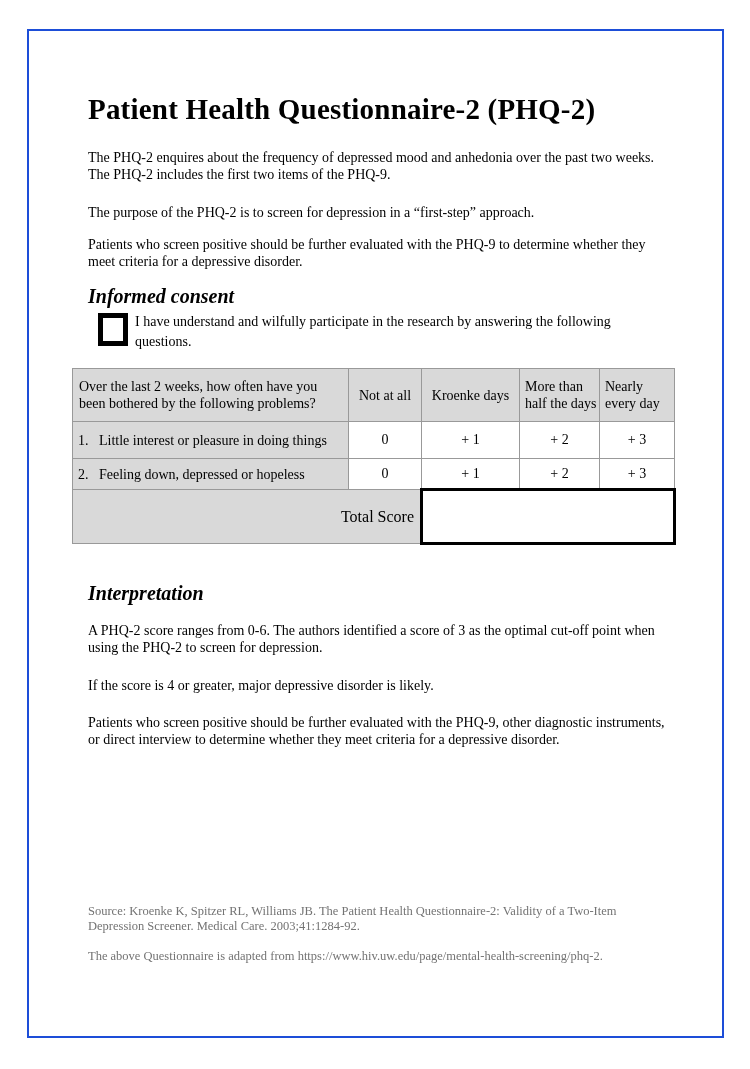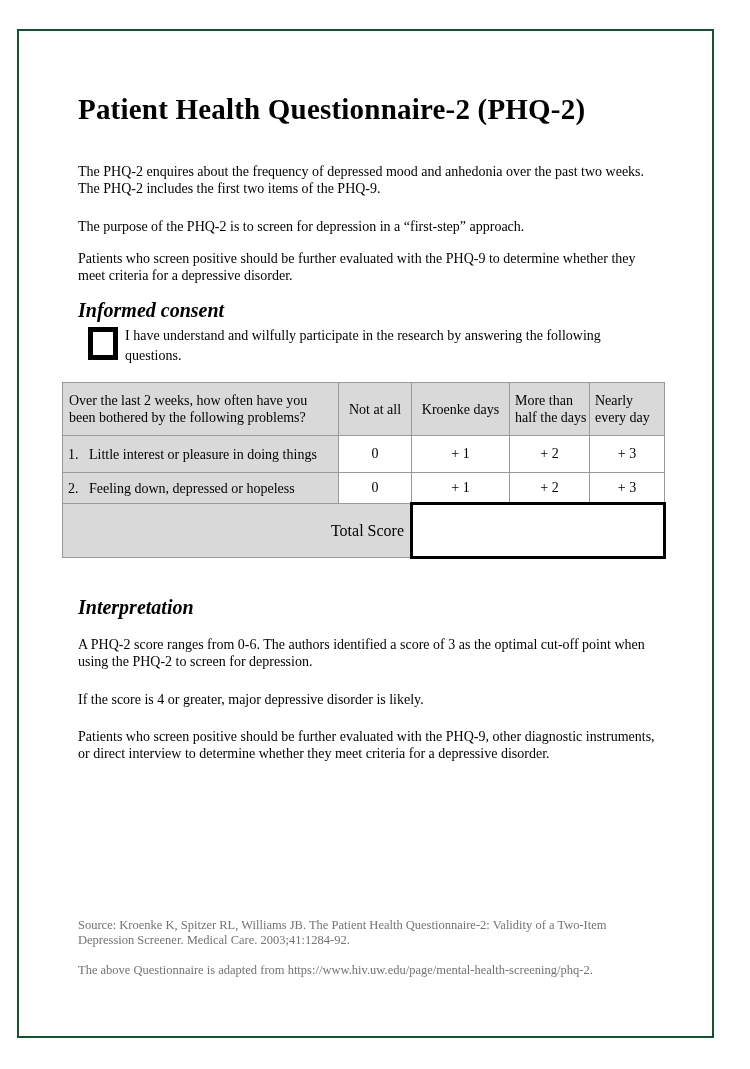--- a/index.html
+++ b/index.html
@@ -6,44 +6,44 @@
     body {
       width: 750px;
       height: 1069px;
       background: #ffffff;
       font-family: "Liberation Serif", "DejaVu Serif", serif;
       color: #000000;
       position: relative;
     }
     .page-frame {
       position: absolute;
-      left: 17px;
+      left: 27px;
       top: 29px;
       width: 697px;
       height: 1009px;
       box-sizing: border-box;
-      border: 2px solid #14532d;
+      border: 2px solid #1d4ed8;
       background: #ffffff;
       padding: 60px 57px 0 59px;
       overflow: hidden;
     }
     .doc-title {
       margin: 0;
       font-size: 29px;
       line-height: 36px;
       font-weight: bold;
       white-space: nowrap;
       letter-spacing: 0.2px;
     }
     .para {
       margin: 0;
       font-size: 14px;
       line-height: 17px;
     }
-    .mt22 { margin-top: 36px; font-family: Liberation Serif, serif; }
+    .mt22 { margin-top: 22px; font-family: Liberation Serif, serif; }
     .mt21 { margin-top: 21px; }
     .mt16 { margin-top: 20px; }
     .mt15 { margin-top: 15px; }
     .section-heading {
       margin: 0;
       font-size: 20px;
       line-height: 18px;
       font-weight: bold;
       font-style: italic;
     }

